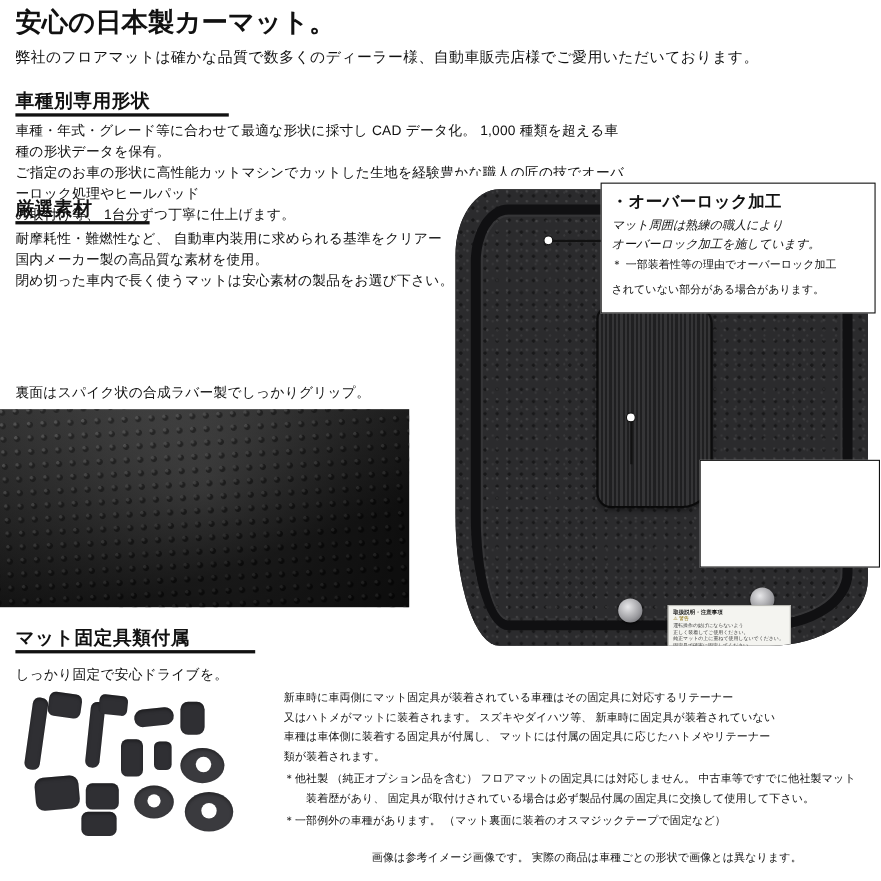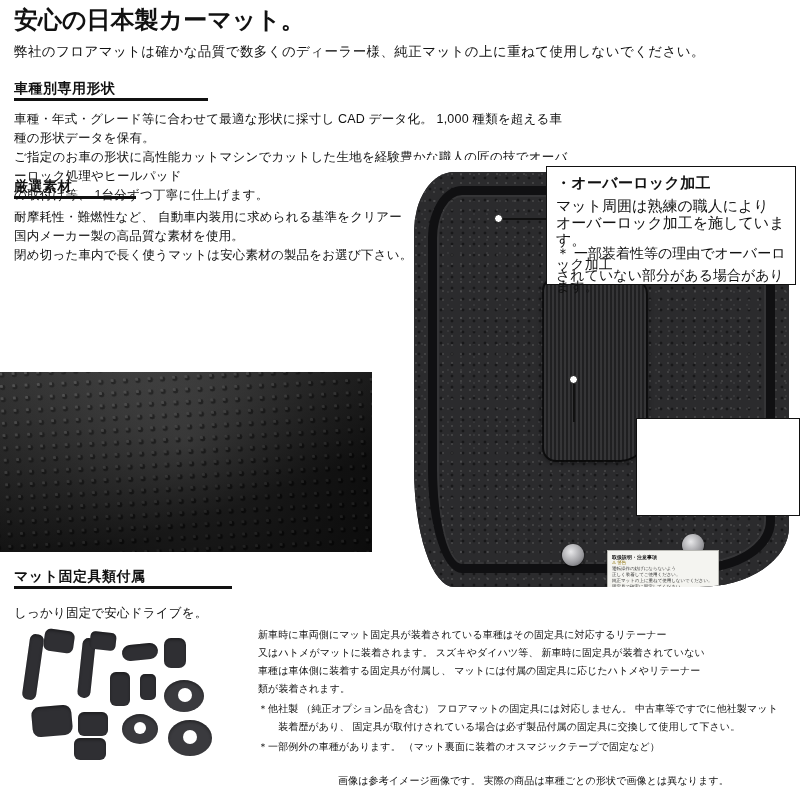--- a/index.html
+++ b/index.html
@@ -20,21 +20,21 @@
     color:#111;
   }
   .subtitle{
     position:absolute;left:14px;top:43px;
     font-size:13.5px;color:#111;letter-spacing:0.4px;
   }
 
   
   .h2{
     position:absolute;
-    font-size:14px;font-weight:bold;color:#111;letter-spacing:0.5px;
+    font-size:17px;font-weight:bold;color:#111;letter-spacing:0.5px;
   }
   .h2::after{
     content:"";position:absolute;left:0;right:0;bottom:-3px;
     height:3px;background:#111;
   }
   .body-txt{
     position:absolute;font-size:12.5px;line-height:19px;color:#111;
     letter-spacing:0.2px;
   }
 
@@ -130,22 +130,22 @@
   .mat-label .warn{color:#8a6d00;}
 
   
   .callout{
     position:absolute;background:#ffffff;border:1.5px solid #111;
     padding:7px 9px;box-sizing:border-box;
   }
   .callout .c-title{
     font-size:15px;font-weight:bold;color:#111;margin:0 0 4px 0;letter-spacing:0.3px;
   }
-  .callout .c-body{font-size:15px;line-height:17px;color:#111;}
-  .callout .c-note{font-size:14px;line-height:11px;color:#111;}
+  .callout .c-body{font-size:11px;line-height:17px;color:#111;font-style:italic;}
+  .callout .c-note{font-size:10px;line-height:22px;color:#111;}
 
   #callout-overlock{left:546px;top:166px;width:250px;height:119px;}
   #callout-heel{left:636px;top:418px;width:160px;height:100px;}
 
   .leader{position:absolute;background:#111;}
   .dot{position:absolute;width:7px;height:7px;border-radius:50%;background:#fff;border:1.5px solid #111;}
 
   
   .bottom-txt{
     position:absolute;font-size:10px;line-height:18px;color:#111;letter-spacing:0.1px;
@@ -156,32 +156,33 @@
   #btm4{left:338px;top:772px;width:460px;}
 
   .nowrap{white-space:pre-wrap;}
 </style>
 </head>
 <body>
 
 <div class="page">
 
   <div class="title">安心の日本製カーマット。</div>
-  <div class="subtitle">弊社のフロアマットは確かな品質で数多くのディーラー様、純正マットの上に重ねて使用しないでください。</div>
+  <div class="subtitle">弊社のフロアマットは確かな品質で数多くのディーラー様、自動車販売店様でご愛用いただいております。</div>
 
   <div class="h2" id="sec1-h">車種別専用形状</div>
   <div class="body-txt nowrap" id="sec1-b">車種・年式・グレード等に合わせて最適な形状に採寸し CAD データ化。 1,000 種類を超える車種の形状データを保有。
 ご指定のお車の形状に高性能カットマシンでカットした生地を経験豊かな職人の匠の技でオーバーロック処理やヒールパッド
 の取付け等、 1台分ずつ丁寧に仕上げます。</div>
 
   <div class="h2" id="sec2-h">厳選素材</div>
   <div class="body-txt nowrap" id="sec2-b">耐摩耗性・難燃性など、 自動車内装用に求められる基準をクリアーした
 国内メーカー製の高品質な素材を使用。
 閉め切った車内で長く使うマットは安心素材の製品をお選び下さい。</div>
 
+  <div class="body-txt nowrap" id="sec3-b">裏面はスパイク状の合成ラバー製でしっかりグリップ。</div>
 
   <div class="spike-photo">
     <div class="spike-dots"></div>
     <div class="spike-shade"></div>
   </div>
 
   <div class="h2" id="sec4-h">マット固定具類付属</div>
   <div class="body-txt nowrap" id="sec4-b">しっかり固定で安心ドライブを。</div>
 
   <div class="clips-photo">

